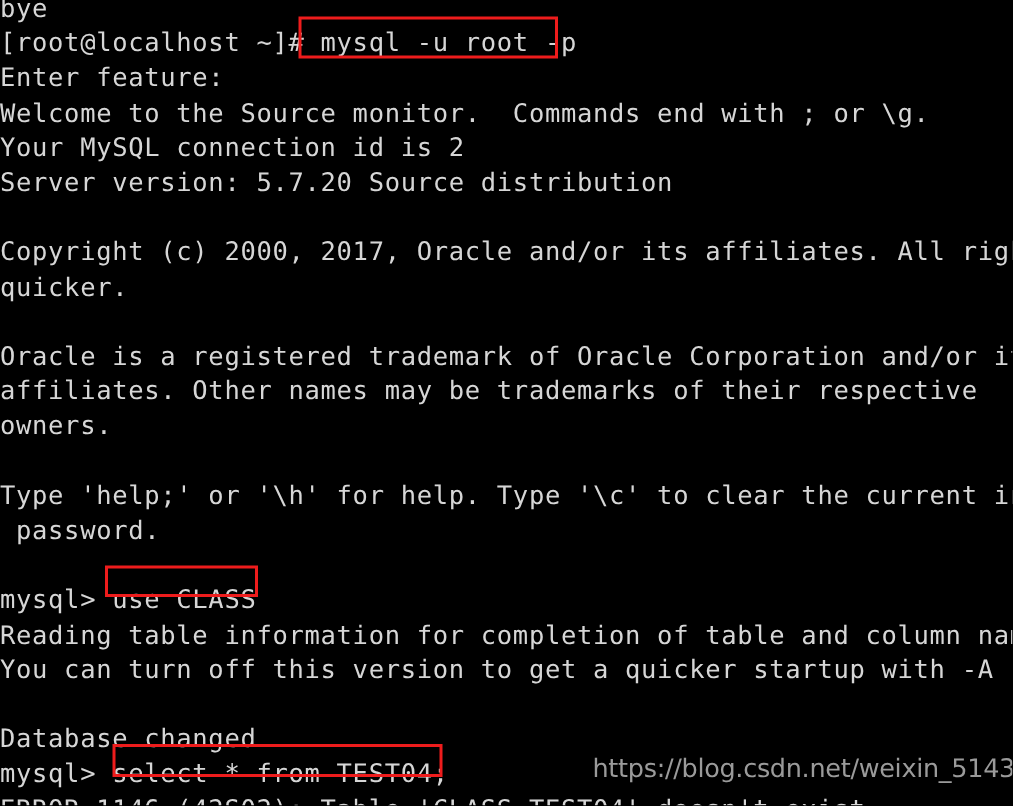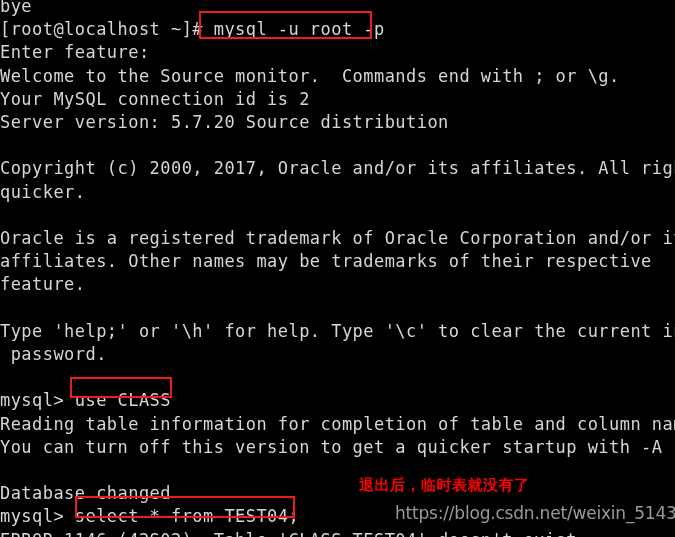--- a/index.html
+++ b/index.html
@@ -92,34 +92,33 @@
 <span class="term-line">Enter feature:</span>
 <span class="term-line">Welcome to the Source monitor.  Commands end with ; or \g.</span>
 <span class="term-line">Your MySQL connection id is 2</span>
 <span class="term-line">Server version: 5.7.20 Source distribution</span>
 <span class="term-line"></span>
 <span class="term-line">Copyright (c) 2000, 2017, Oracle and/or its affiliates. All rights</span>
 <span class="term-line">quicker.</span>
 <span class="term-line"></span>
 <span class="term-line">Oracle is a registered trademark of Oracle Corporation and/or its</span>
 <span class="term-line">affiliates. Other names may be trademarks of their respective</span>
-<span class="term-line">feature.</span>
+<span class="term-line">owners.</span>
 <span class="term-line"></span>
 <span class="term-line">Type 'help;' or '\h' for help. Type '\c' to clear the current input</span>
 <span class="term-line"> password.</span>
 <span class="term-line"></span>
 <span class="term-line">mysql&gt; use CLASS</span>
 <span class="term-line">Reading table information for completion of table and column names</span>
 <span class="term-line">You can turn off this version to get a quicker startup with -A</span>
 <span class="term-line"></span>
 <span class="term-line">Database changed</span>
 <span class="term-line">mysql&gt; select * from TEST04;</span>
 <span class="term-line">ERROR 1146 (42S02): Table 'CLASS.TEST04' doesn't exist</span></pre>
 
   <div class="redbox" id="redbox-mysql-login"></div>
   <div class="redbox" id="redbox-use-class"></div>
   <div class="redbox" id="redbox-select-stmt"></div>
 
-  <div id="annotation-note">退出后，临时表就没有了</div>
 
   <div id="watermark-url">https://blog.csdn.net/weixin_51431591</div>
 
 </div>
 
 </body></html>

